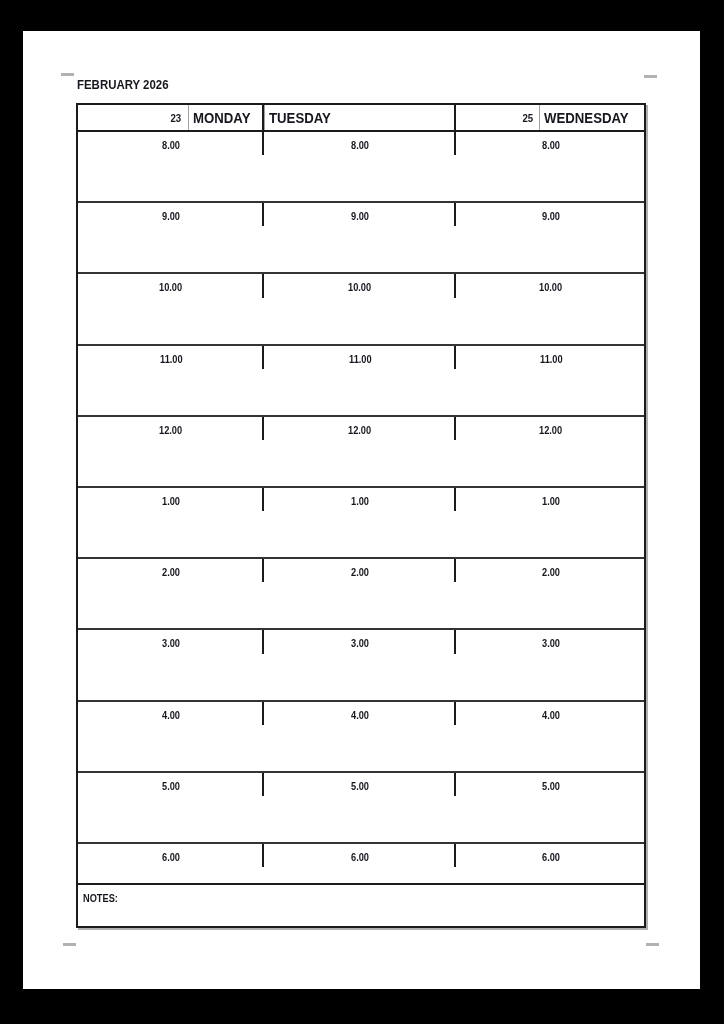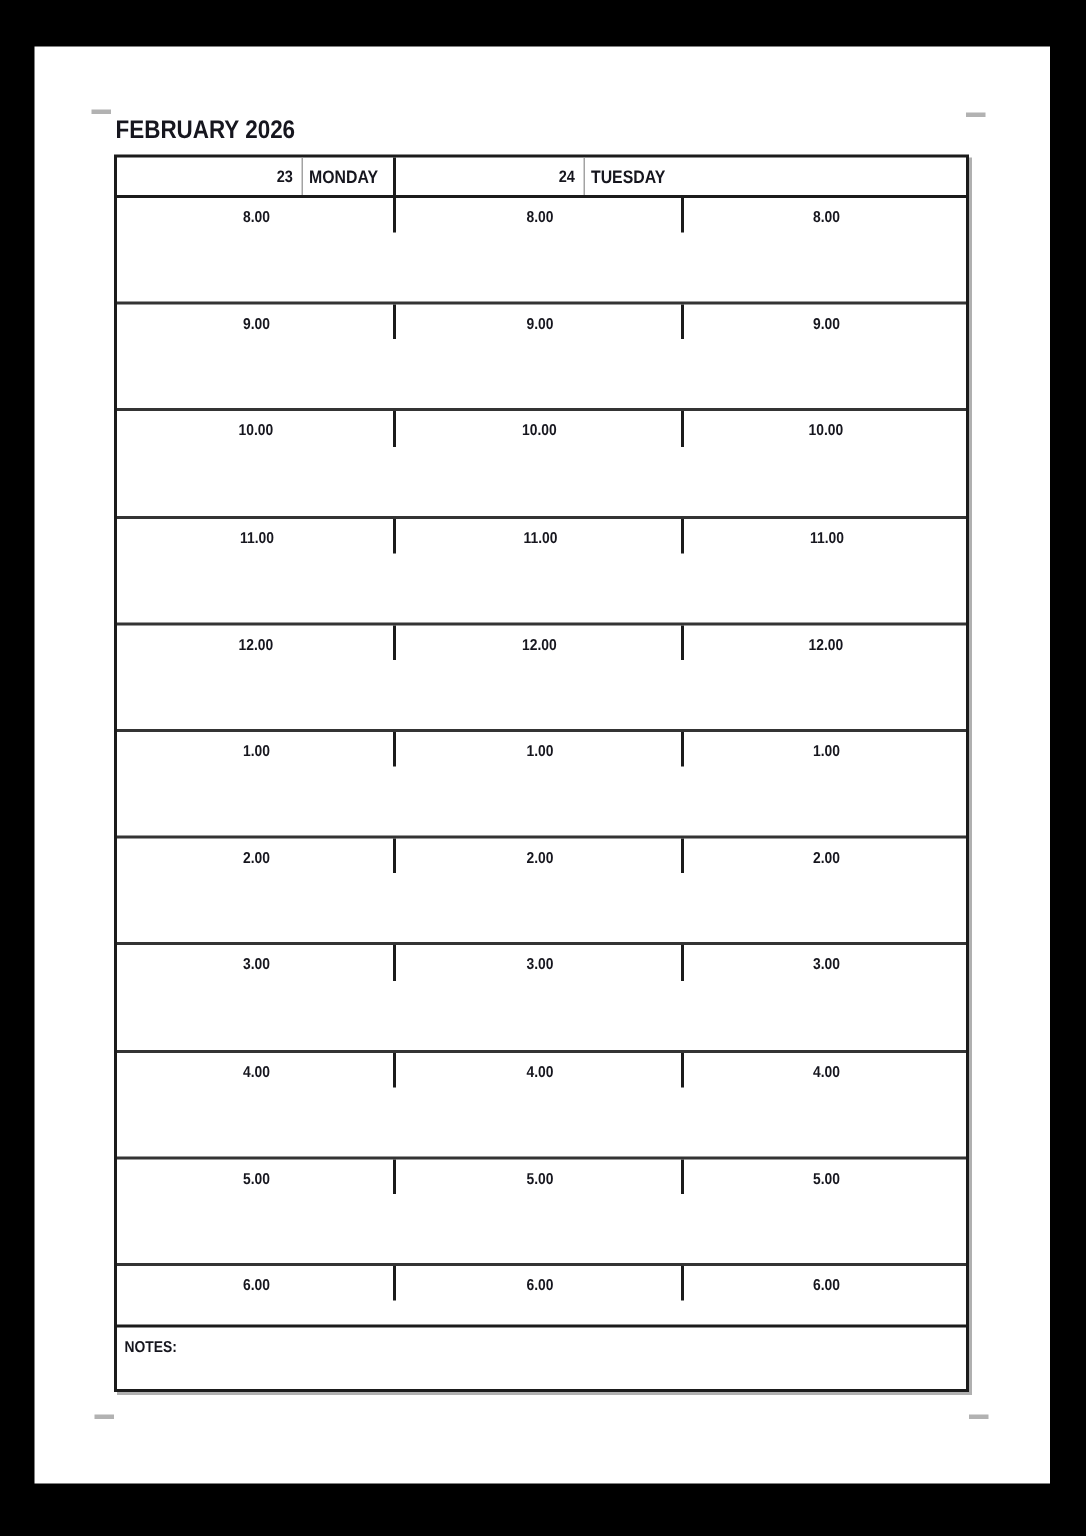--- a/index.html
+++ b/index.html
@@ -22,21 +22,21 @@
     background: #b2b2b2;
   }
   .crop-tl { left: 38px;  top: 42px; }
   .crop-tr { left: 621px; top: 44px; }
   .crop-bl { left: 40px;  top: 912px; }
   .crop-br { left: 623px; top: 912px; }
 
   .doc-title {
     position: absolute;
     left: 54px; top: 46px;
-    font-size: 17px;
+    font-size: 13px;
     font-weight: 700;
     color: #16161e;
     white-space: nowrap;
   }
 
   .cal-table {
     position: absolute;
     left: 53px; top: 72px;
     width: 570px; height: 825px;
     box-sizing: border-box;
@@ -72,21 +72,21 @@
     padding-right: 6px;
     font-size: 11px;
     font-weight: 700;
     color: #16161e;
   }
   .day-name {
     display: flex;
     align-items: center;
     border-left: 1px solid #a3a3a3;
     padding: 0 4px;
-    font-size: 12px;
+    font-size: 15px;
     font-weight: 700;
     color: #16161e;
     white-space: nowrap;
   }
 
   .time-grid {
     flex: 1;
     display: flex;
     flex-direction: column;
   }
@@ -147,25 +147,30 @@
     <div class="header-row">
         <div class="day-header col-0">
           <span class="day-num">
             <span class="cond cond-r">23</span>
           </span>
           <span class="day-name">
             <span class="cond">MONDAY</span>
           </span>
         </div>
         <div class="day-header col-1">
-          <span class="day-num">
-            <span class="cond cond-r">24</span>
-          </span>
           <span class="day-name">
             <span class="cond">TUESDAY</span>
+          </span>
+        </div>
+        <div class="day-header col-2">
+          <span class="day-num">
+            <span class="cond cond-r">25</span>
+          </span>
+          <span class="day-name">
+            <span class="cond">WEDNESDAY</span>
           </span>
         </div>
       </div>
     <div class="time-grid">
         <div class="time-row">
           <div class="time-cell col-0"><span class="time-label cond">8.00</span></div>
           <div class="time-cell col-1"><span class="time-label cond">8.00</span></div>
           <div class="time-cell col-2"><span class="time-label cond">8.00</span></div>
         </div>
         <div class="time-row">

